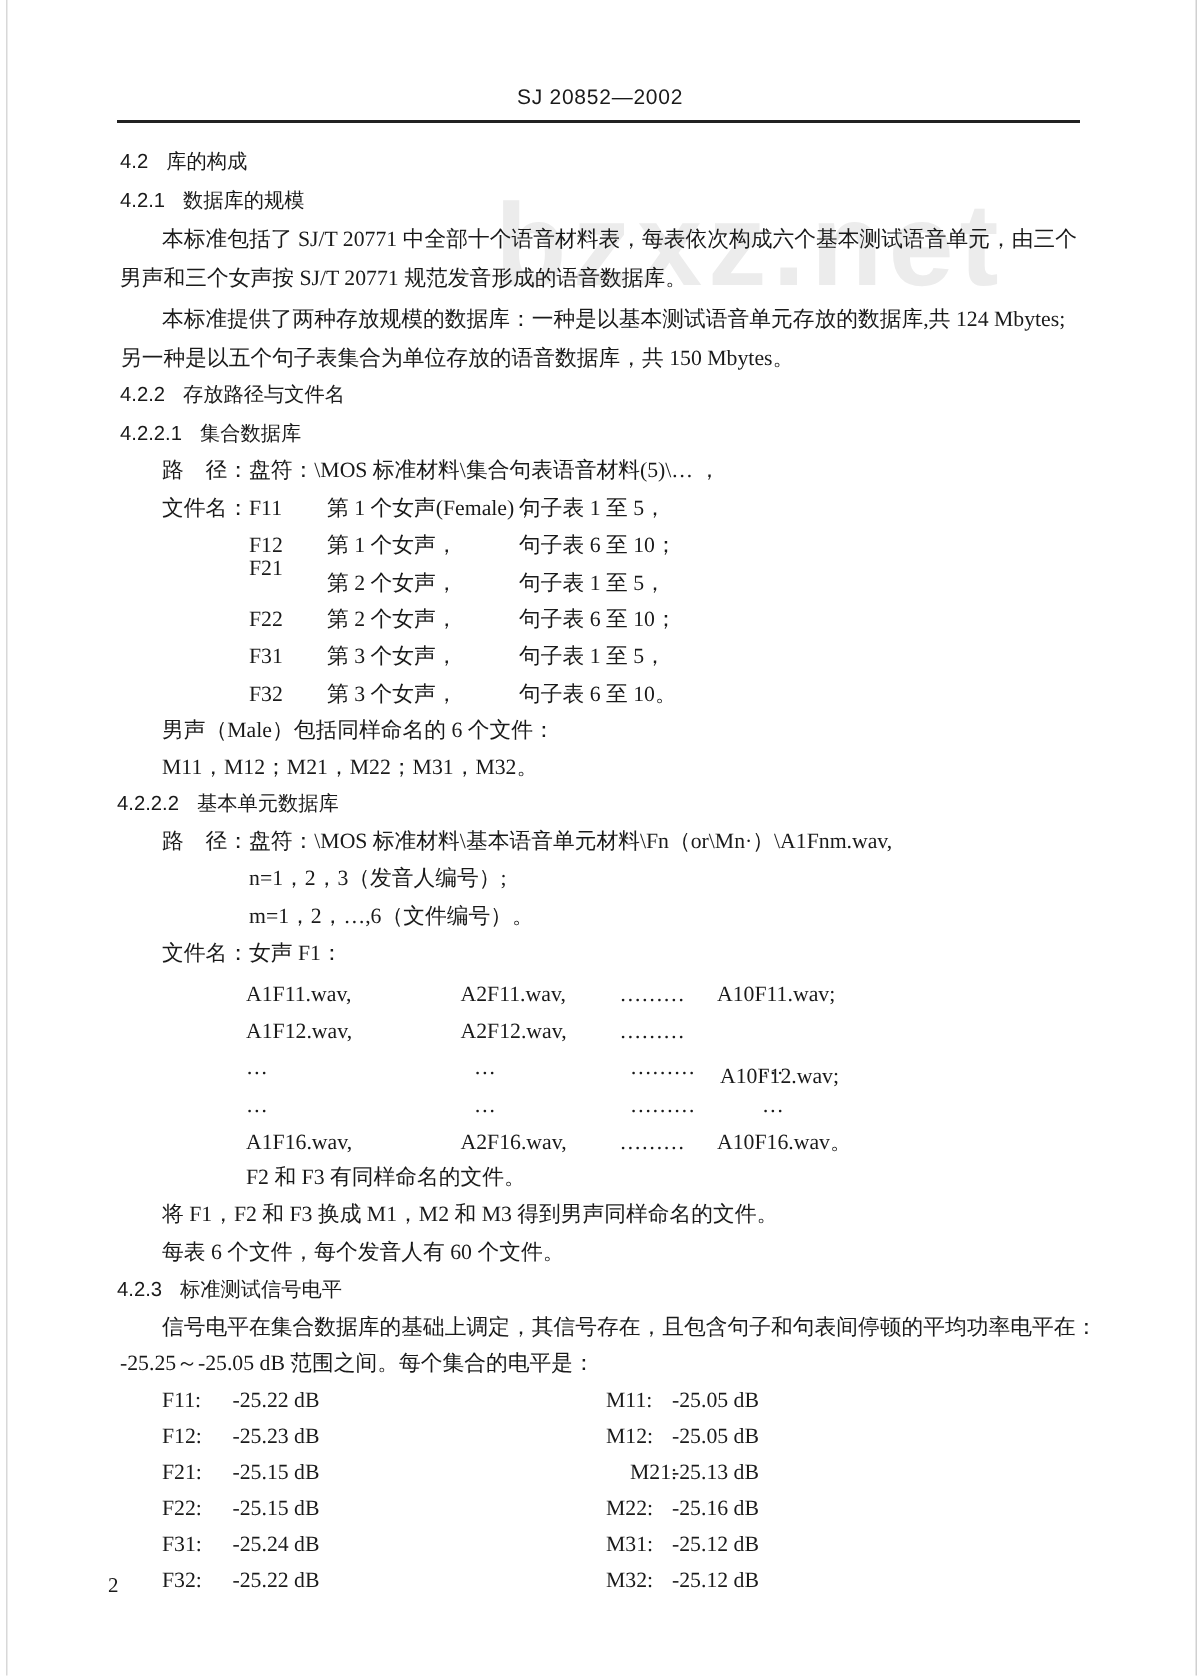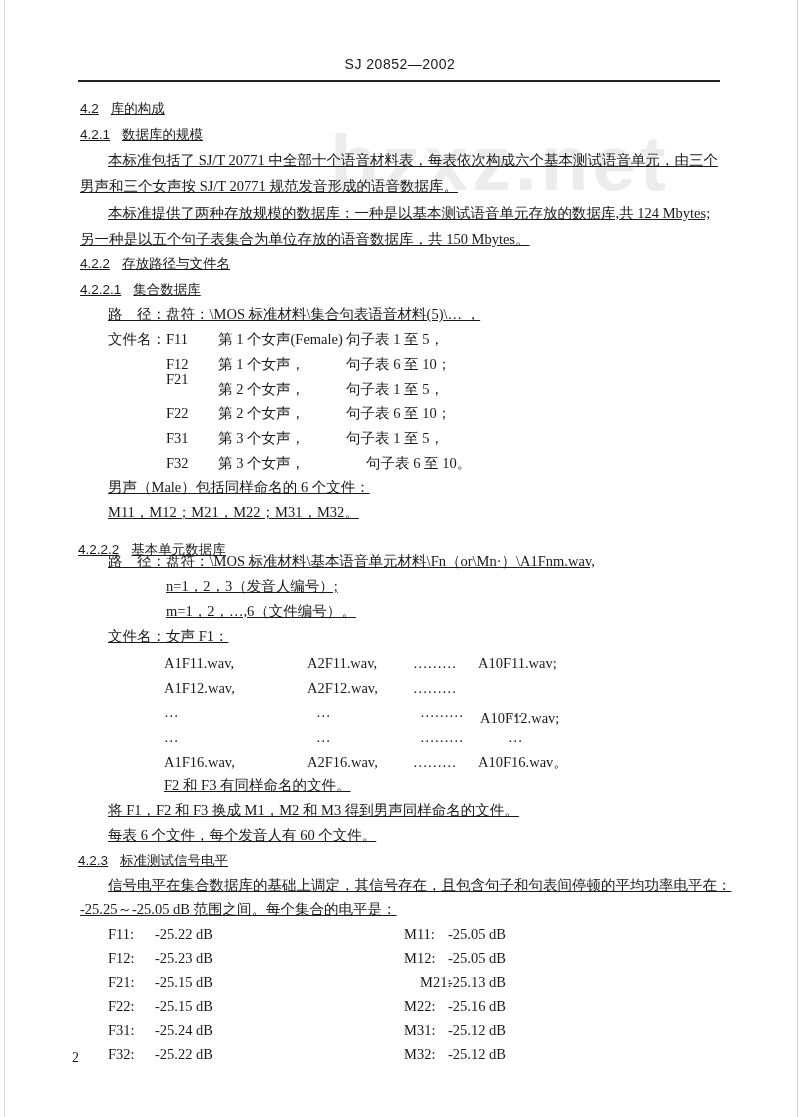--- a/index.html
+++ b/index.html
@@ -6,21 +6,21 @@
   body {
     width: 800px; height: 1117px; background: #ffffff; position: relative; overflow: hidden;
     font-family: "Liberation Serif", "DejaVu Serif", serif; color: #1a1a1a;
   }
   .edge-left { position: absolute; left: 4px; top: 0; width: 1px; height: 1117px; background: #d8d8d8; }
   .edge-right { position: absolute; right: 2px; top: 0; width: 1px; height: 1117px; background: #d0d0d0; }
   .header { position: absolute; top: 56px; left: 0; width: 800px; text-align: center; font-family: "Liberation Sans", "DejaVu Sans", sans-serif; font-size: 14px; letter-spacing: 0.5px; }
   .header-rule { position: absolute; top: 80px; left: 78px; width: 642px; height: 2px; background: #222; }
   .watermark { position: absolute; top: 118px; left: 330px; font-family: "Liberation Sans", sans-serif; font-weight: bold; font-size: 78px; color: #ececec; letter-spacing: 4px; z-index: 0; }
   .content { position: absolute; left: 0; top: 0; width: 800px; z-index: 1; }
-  .ln { position: absolute; font-size: 14.5px; line-height: 20px; white-space: nowrap; text-decoration: underline; }
+  .ln { position: absolute; font-size: 14.5px; line-height: 20px; white-space: nowrap; }
   .hd { font-family: "DejaVu Sans", sans-serif; font-size: 13.5px; }
   .num { font-family: "Liberation Sans", sans-serif; margin-right: 12px; }
   .col { position: absolute; white-space: nowrap; font-size: 14.5px; line-height: 20px; }
   .page-num { position: absolute; left: 72px; top: 1050px; font-size: 14px; }
 </style>
 </head>
 <body>
 
 <div class="edge-left"></div>
 <div class="edge-right"></div>
@@ -71,26 +71,26 @@
   <div class="col" style="left:166px; top:403px;">F22</div>
   <div class="col" style="left:218px; top:403px;">第 2 个女声，</div>
   <div class="col" style="left:346px; top:403px;">句子表 6 至 10；</div>
 
   <div class="col" style="left:166px; top:428px;">F31</div>
   <div class="col" style="left:218px; top:428px;">第 3 个女声，</div>
   <div class="col" style="left:346px; top:428px;">句子表 1 至 5，</div>
 
   <div class="col" style="left:166px; top:453px;">F32</div>
   <div class="col" style="left:218px; top:453px;">第 3 个女声，</div>
-  <div class="col" style="left:346px; top:453px;margin-left:20px;">句子表 6 至 10。</div>
+  <div class="col" style="left:346px; top:453px;">句子表 6 至 10。</div>
 
   <div class="ln" style="left:108px; top:477px;">男声（Male）包括同样命名的 6 个文件：</div>
   <div class="ln" style="left:108px; top:502px;">M11，M12；M21，M22；M31，M32。</div>
 
-  <div class="ln hd" style="left:78px; top:526px;margin-top:13px;">
+  <div class="ln hd" style="left:78px; top:526px;">
     <span class="num">4.2.2.2</span><span>基本单元数据库</span>
   </div>
   <div class="ln" style="left:108px; top:551px;">
     <span>路　径：</span><span>盘符：\MOS 标准材料\基本语音单元材料\Fn（or\Mn·）\A1Fnm.wav,</span>
   </div>
   <div class="ln" style="left:166px; top:576px;">n=1，2，3（发音人编号）;</div>
   <div class="ln" style="left:166px; top:601px;">m=1，2，…,6（文件编号）。</div>
   <div class="ln" style="left:108px; top:626px;">
     <span>文件名：</span><span>女声 F1：</span>
   </div>

